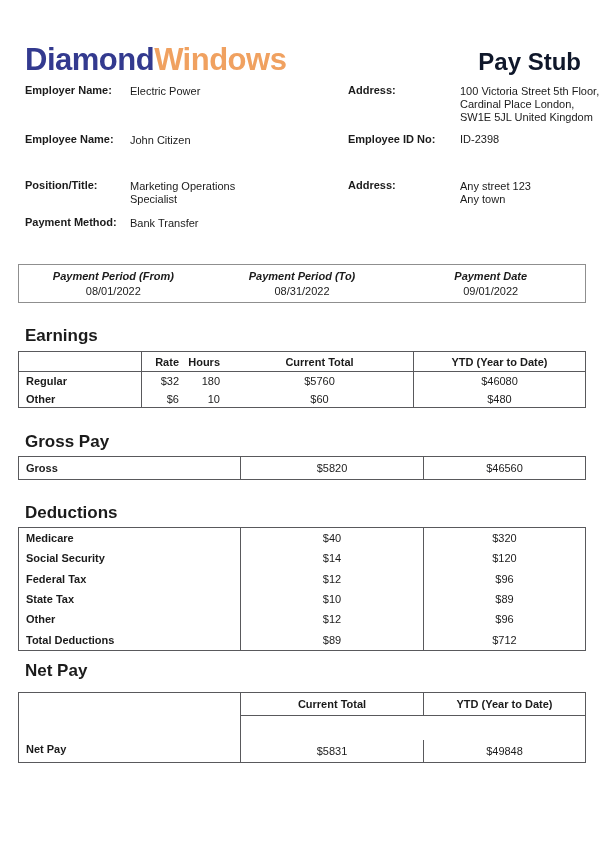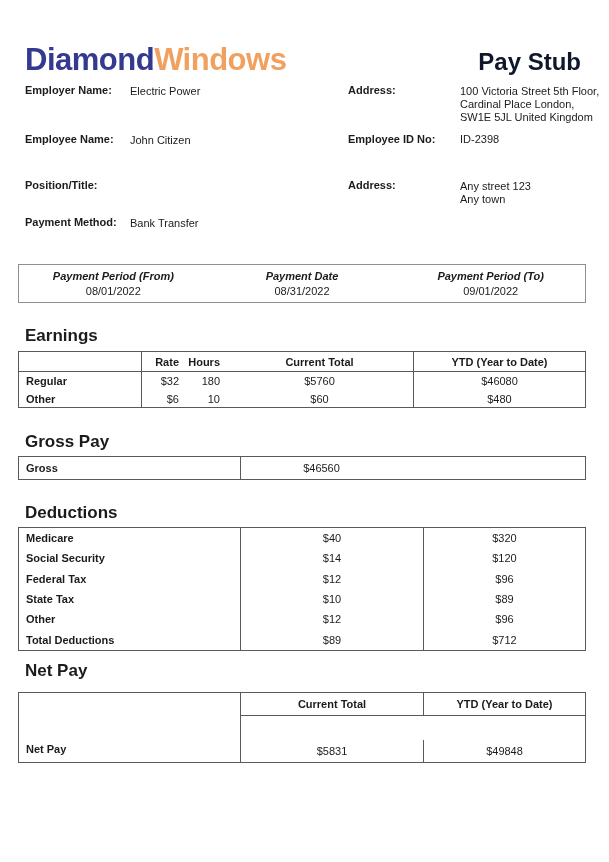--- a/index.html
+++ b/index.html
@@ -82,32 +82,33 @@
   <div class="abs field-value lv-right-value prewrap" style="top:85px;">100 Victoria Street 5th Floor,
 Cardinal Place London,
 SW1E 5JL United Kingdom</div>
 
   <div class="abs field-label lv-left-label" style="top:133px;">Employee Name:</div>
   <div class="abs field-value lv-left-value" style="top:134px;">John Citizen</div>
   <div class="abs field-label lv-right-label" style="top:133px;">Employee ID No:</div>
   <div class="abs field-value lv-right-value" style="top:133px;">ID-2398</div>
 
   <div class="abs field-label lv-left-label" style="top:179px;">Position/Title:</div>
+  <div class="abs field-value lv-left-value" style="top:180px;">Marketing Operations Specialist</div>
   <div class="abs field-label lv-right-label" style="top:179px;">Address:</div>
   <div class="abs field-value lv-right-value prewrap" style="top:180px;">Any street 123
 Any town</div>
 
   <div class="abs field-label lv-left-label" style="top:216px;">Payment Method:</div>
   <div class="abs field-value lv-left-value" style="top:217px;">Bank Transfer</div>
 
   <div class="abs pp-box">
     <div class="pp-row">
       <div class="pp-cell pp-head">Payment Period (From)</div>
+      <div class="pp-cell pp-head">Payment Period (To)</div>
       <div class="pp-cell pp-head">Payment Date</div>
-      <div class="pp-cell pp-head">Payment Period (To)</div>
     </div>
     <div class="pp-row">
       <div class="pp-cell pp-val">08/01/2022</div>
       <div class="pp-cell pp-val">08/31/2022</div>
       <div class="pp-cell pp-val">09/01/2022</div>
     </div>
   </div>
 
   <div class="abs section-heading" style="top:326px;">Earnings</div>
   <div class="abs tbl" style="top:351px;">
@@ -131,20 +132,21 @@
       <div class="cell c-hours">10</div>
       <div class="cell c-cur bR">$60</div>
       <div class="cell c-ytd">$480</div>
     </div>
   </div>
 
   <div class="abs section-heading" style="top:432px;">Gross Pay</div>
   <div class="abs tbl" style="top:456px;">
     <div class="tr gross-row">
       <div class="cell c-label bR bold">Gross</div>
+      <div class="cell c-mid bR">$5820</div>
       <div class="cell c-last">$46560</div>
     </div>
   </div>
 
   <div class="abs section-heading" style="top:503px;">Deductions</div>
   <div class="abs tbl" style="top:527px;">
     <div class="tr ded-row">
       <div class="cell c-label bR bold">Medicare</div>
       <div class="cell c-mid bR">$40</div>
       <div class="cell c-last">$320</div>

